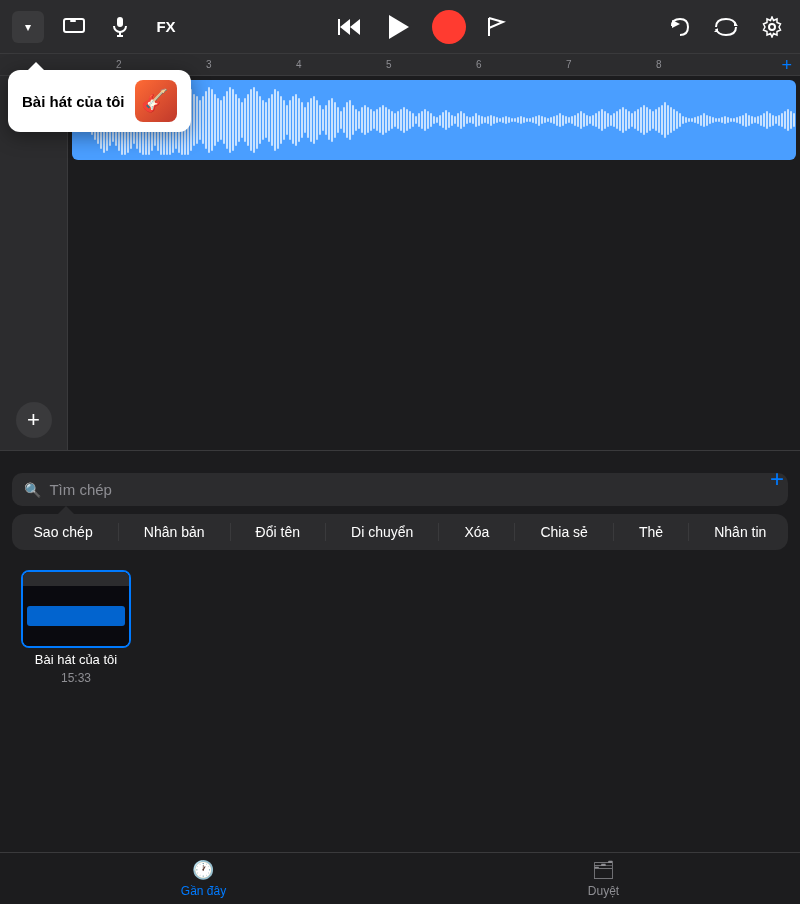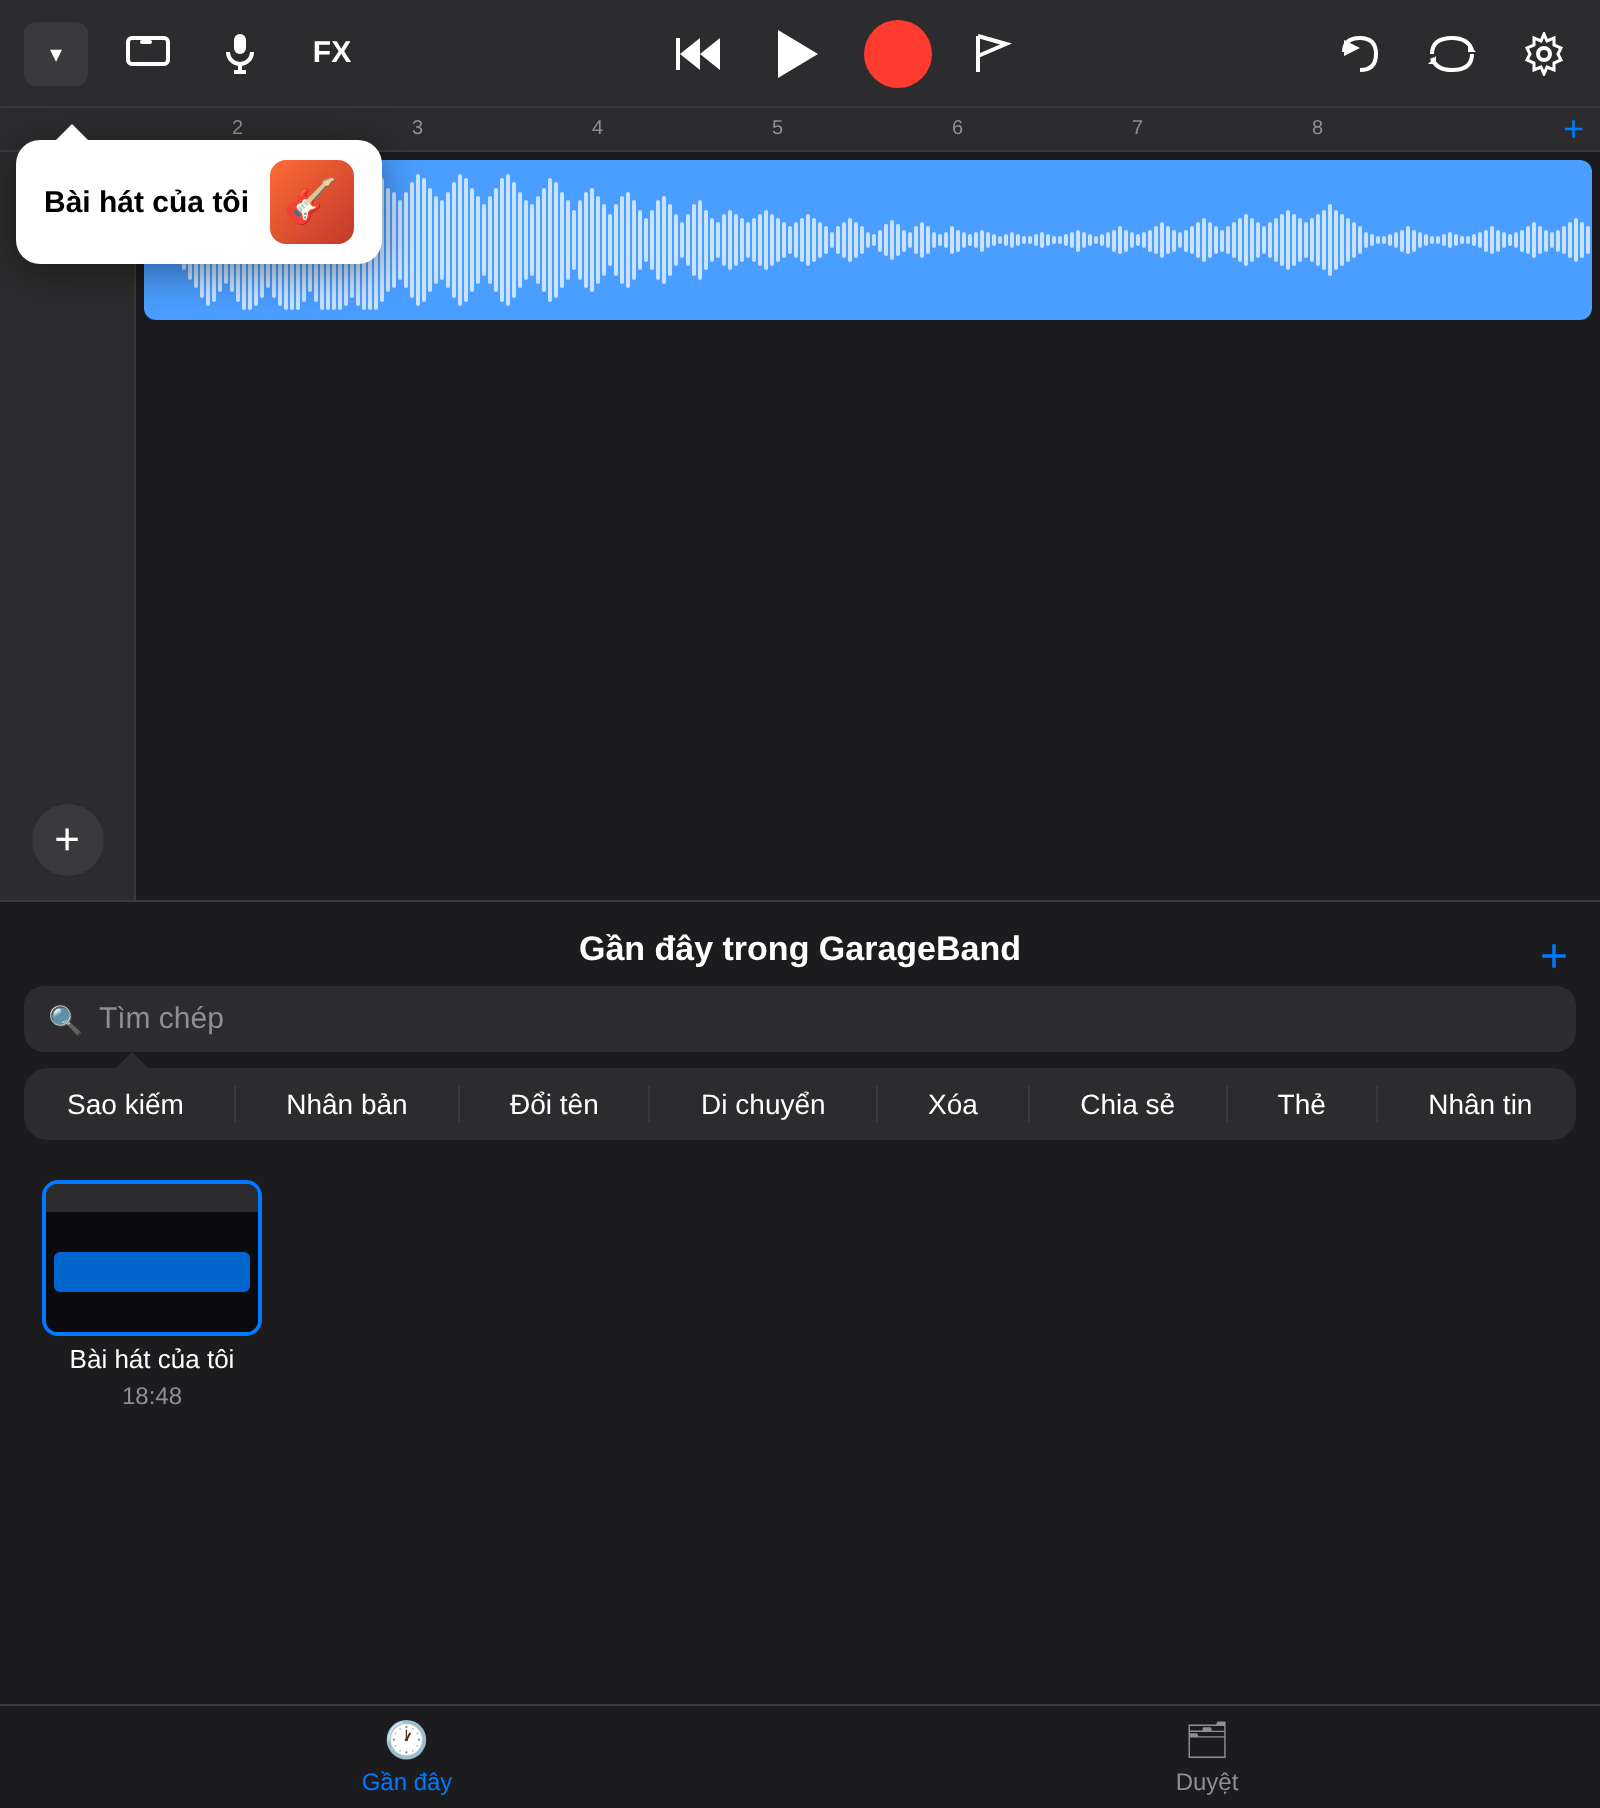--- a/index.html
+++ b/index.html
@@ -770,31 +770,30 @@
     <div class="song-icon">
       <div class="song-icon-inner">🎸</div>
     </div>
   </div>
 
 </div>
 
 <div class="browser-section">
 
   <div class="browser-header">
-    <span class="browser-title">Gần đây trong GarageBand</span>
     <div class="browser-add-btn">+</div>
   </div>
 
   <div class="search-bar">
     <span class="search-icon">🔍</span>
     <span class="search-placeholder">Tìm chép</span>
   </div>
 
   <div class="action-bar">
-    <span class="action-item">Sao kiếm</span>
+    <span class="action-item">Sao chép</span>
     <div class="action-divider"></div>
     <span class="action-item">Nhân bản</span>
     <div class="action-divider"></div>
     <span class="action-item">Đổi tên</span>
     <div class="action-divider"></div>
     <span class="action-item">Di chuyển</span>
     <div class="action-divider"></div>
     <span class="action-item">Xóa</span>
     <div class="action-divider"></div>
     <span class="action-item">Chia sẻ</span>
@@ -808,21 +807,21 @@
     <div class="file-item">
       <div class="file-thumbnail">
         <div class="file-thumbnail-inner">
           <div class="file-thumb-header"></div>
           <div class="file-thumb-body">
             <div class="file-thumb-wave"></div>
           </div>
         </div>
       </div>
       <span class="file-name">Bài hát của tôi</span>
-      <span class="file-time">18:48</span>
+      <span class="file-time">15:33</span>
     </div>
   </div>
 
   <div class="bottom-nav">
     <div class="nav-item">
       <span class="nav-icon">🕐</span>
       <span class="nav-item-label">Gần đây</span>
     </div>
     <div class="nav-item">
       <span class="nav-icon inactive">🗂</span>

